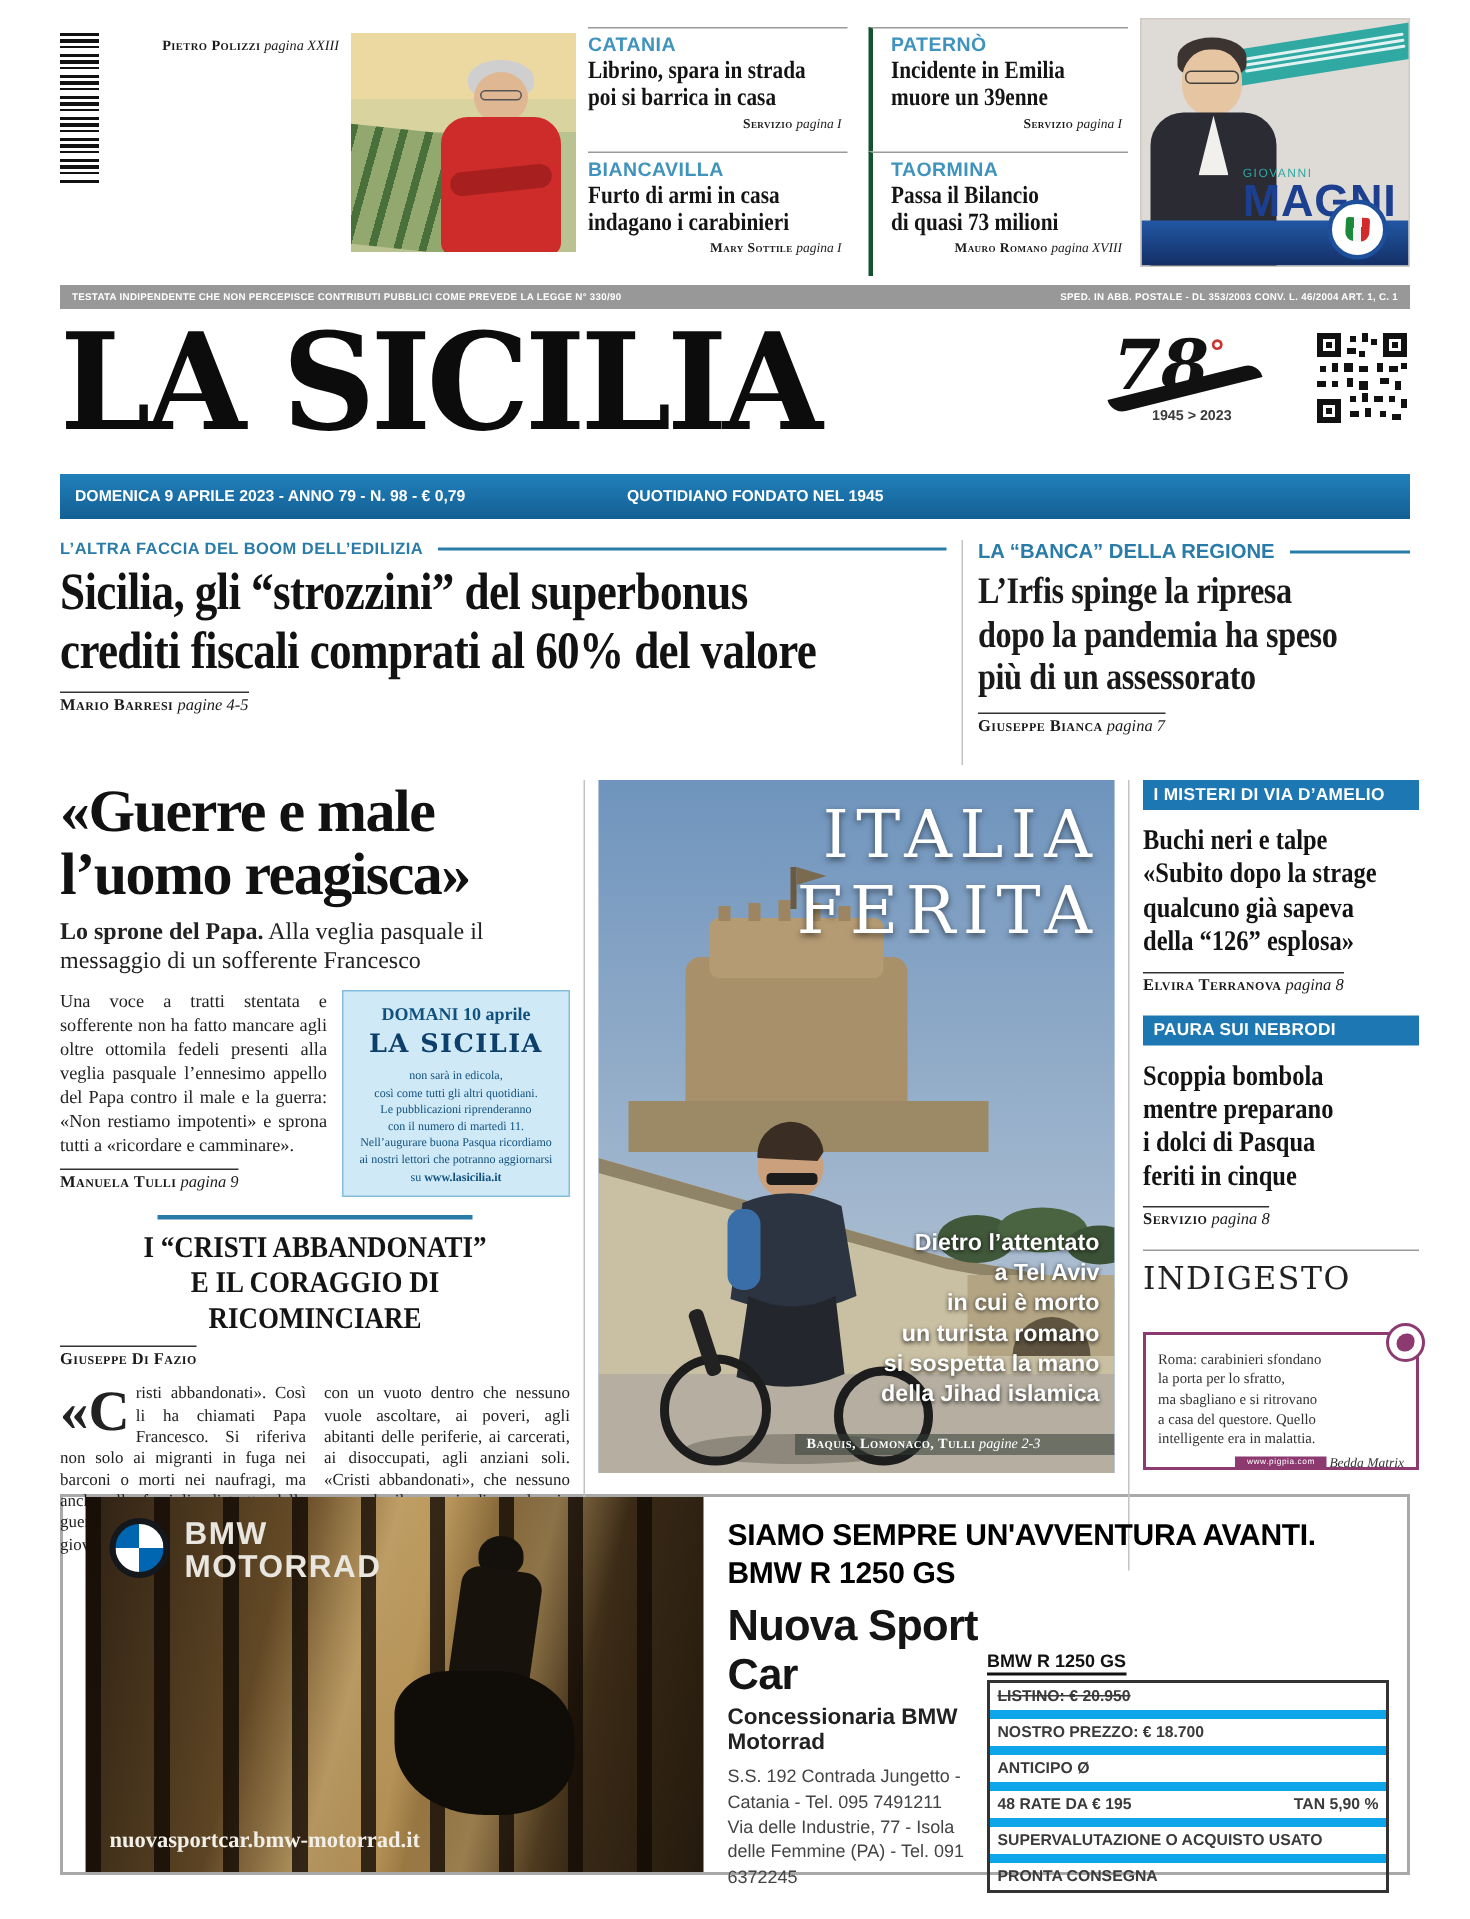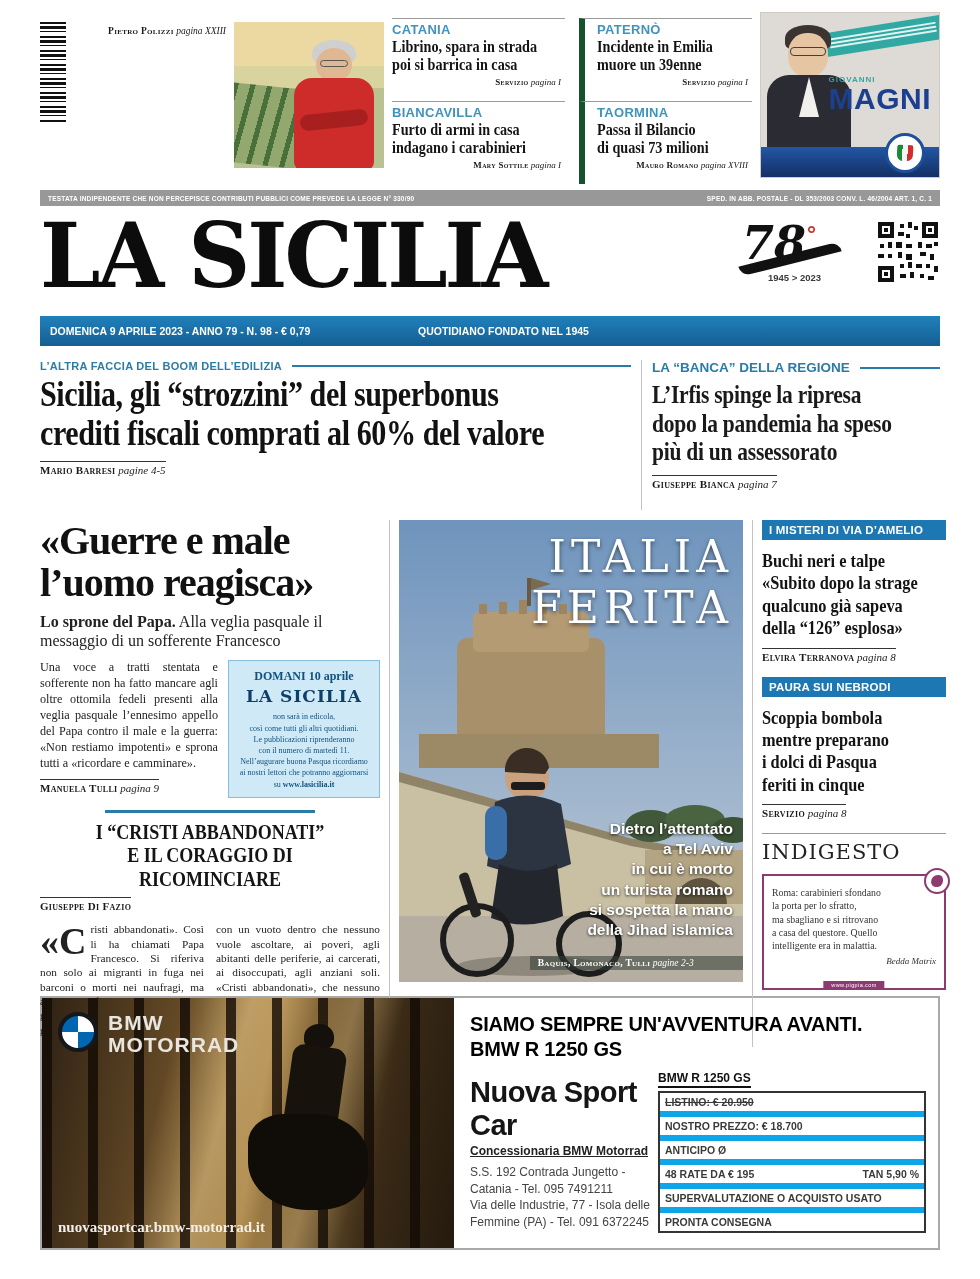--- a/index.html
+++ b/index.html
@@ -24,36 +24,36 @@
   .vigneron { position:absolute; right:8px; top:18px; width:84px; height:130px; }
   .vigneron .hair { position:absolute; left:20px; top:0; width:44px; height:26px; background:#cfcfcf; border-radius:50% 50% 40% 40%; }
   .vigneron .face { position:absolute; left:24px; top:8px; width:36px; height:34px; background:#dfb793; border-radius:50%; }
   .vigneron .glasses { position:absolute; left:28px; top:20px; width:28px; height:7px; border:1.5px solid #555; border-radius:4px; background:transparent; }
   .vigneron .jacket { position:absolute; left:2px; top:38px; width:80px; height:92px; background:#cd2c2a; border-radius:18px 18px 8px 8px; }
   .vigneron .arms { position:absolute; left:8px; top:72px; width:68px; height:16px; background:#a81f1f; border-radius:8px; transform:rotate(-6deg); }
 
   .briefs { flex:1; display:grid; grid-template-columns:1fr 1fr; grid-template-rows:1fr 1fr; column-gap:14px; padding-top:6px; }
   .brief { border-top:1px solid #9a9a9a; padding:3px 4px 0 0; }
   .brief + .brief { }
-  .briefs .colB { border-left:6px solid #14532d; padding-left:12px; }
+  .briefs .colB { border-left:3px solid #14532d; padding-left:12px; }
   .brief .kick { font-family:"Liberation Sans", sans-serif; font-size:13px; font-weight:bold; color:#3f93bc; letter-spacing:.3px; }
   .brief .bh { font-size:16.5px; font-weight:bold; color:#141414; line-height:1.12; margin-top:1px; }
   .brief .bby { text-align:right; font-size:9px; margin-top:2px; }
 
   .magni-ad { width:180px; height:166px; position:relative; background:#dedad5; overflow:hidden; border:1px solid #cfcac4; }
   .magni-ribbon { position:absolute; top:10px; right:-26px; width:150px; height:24px; background:#2fa9a2; transform:rotate(-9deg); padding:4px 28px 0 14px; }
   .magni-ribbon i { display:block; height:2px; background:rgba(255,255,255,.85); margin:2px 0; border-radius:1px; }
   .magni-photo { position:absolute; left:0; top:6px; width:96px; height:160px; }
   .magni-photo .hair { position:absolute; left:24px; top:6px; width:46px; height:26px; background:#3c3430; border-radius:50% 50% 30% 30%; }
   .magni-photo .face { position:absolute; left:27px; top:14px; width:40px; height:44px; background:#e6c5a2; border-radius:46%; }
   .magni-photo .specs { position:absolute; left:29px; top:28px; width:36px; height:9px; border:1.6px solid #42403e; border-radius:4px; }
   .magni-photo .body { position:absolute; left:6px; top:56px; width:84px; height:104px; background:#2b2b33; border-radius:22px 22px 0 0; }
   .magni-photo .shirt { position:absolute; left:38px; top:58px; width:20px; height:40px; background:#f2f0ec; clip-path:polygon(50% 0,100% 100%,0 100%); }
   .magni-name { position:absolute; right:8px; top:62px; text-align:left; font-family:"Liberation Sans", sans-serif; }
-  .magni-first { font-size:8px; font-weight:bold; color:#2fa9a2; letter-spacing:1px; }
+  .magni-first { font-size:8px; font-weight:normal; color:#2fa9a2; letter-spacing:1px;margin-top:36px; }
   .magni-last { font-size:30px; font-weight:bold; color:#1d3f8f; letter-spacing:.5px; line-height:1; }
   .magni-band { position:absolute; left:0; bottom:0; width:100%; height:30px; background:linear-gradient(#2257a4,#142f66); }
   .magni-logo { position:absolute; right:14px; bottom:4px; width:40px; height:40px; border-radius:50%; background:#fff; border:3px solid #1d4f9b; }
   .magni-logo .flame { position:absolute; left:9px; top:9px; width:16px; height:16px; border-radius:2px 2px 6px 6px;
     background:linear-gradient(90deg,#1a8a3a 0 33%,#f5f5f5 33% 66%,#d22b2b 66%); transform:rotate(3deg); }
 
   
   .legal-bar { margin-top:6px; height:16px; background:#989898; color:#fff; display:flex; justify-content:space-between; align-items:center;
     font-family:"Liberation Sans", sans-serif; font-size:6.5px; font-weight:bold; padding:0 8px; letter-spacing:.2px; }
   .masthead { display:flex; align-items:flex-start; height:100px; margin-top:6px; }
@@ -118,49 +118,49 @@
     font-size:9.5px; text-align:left; }
   .credit-band .by-author, .credit-band .by-page { color:#fff; }
 
   
   .rail-label { background:#1c77b2; color:#fff; font-family:"Liberation Sans", sans-serif; font-size:11.5px; font-weight:bold;
     padding:4px 7px; letter-spacing:.2px; }
   .rail-head { font-size:19px; font-weight:bold; line-height:1.18; margin-top:10px; color:#131313; }
   .rail-item { margin-bottom:12px; }
   .indig { border-top:1px solid #9a9a9a; padding-top:6px; }
   .indig-title { font-family:"DejaVu Serif", serif; font-size:21px; color:#222; letter-spacing:1px; }
-  .indig-box { position:relative; border:2px solid #8c3a70; margin-top:10px; padding:10px 8px 7px 8px; height:116px; }
+  .indig-box { position:relative; border:2px solid #8c3a70; margin-top:24px; padding:10px 8px 7px 8px; height:92px; }
   .indig-text { font-size:9.8px; line-height:1.35; color:#333; }
   .indig-sign { text-align:right; font-style:italic; font-size:9px; margin-top:4px; color:#333; }
   .indig-logo { position:absolute; right:-6px; top:-8px; width:26px; height:26px; border-radius:50%; background:#fff; border:2px solid #8c3a70; }
   .indig-logo i { position:absolute; left:5px; top:5px; width:12px; height:12px; background:#8c3a70; border-radius:60% 40% 55% 45%; display:block; }
   .indig-bar { position:absolute; left:50%; bottom:-1px; transform:translateX(-50%); background:#8c3a70; color:#fff;
     font-family:"Liberation Sans", sans-serif; font-size:5.5px; padding:1px 8px; letter-spacing:.4px; }
 
   
-  .bmw-ad { display:flex; border:2px solid #a9a9a9; margin-top:10px; height:254px; background:#fff; }
+  .bmw-ad { display:flex; border:2px solid #a9a9a9; margin-top:10px; height:254px; background:#fff;padding-left:15px; }
   .bmw-photo { position:relative; width:412px; overflow:hidden;
     background:linear-gradient(100deg,#2e2114 0%,#6b4f28 35%,#a9854a 52%,#3a2a16 80%,#241a0e 100%); }
   .bmw-photo .rays { position:absolute; inset:0; background:linear-gradient(105deg,transparent 30%,rgba(255,224,160,.4) 44%,transparent 58%,rgba(255,224,160,.25) 66%,transparent 76%); }
   .bmw-photo .trees { position:absolute; inset:0; background:repeating-linear-gradient(90deg,rgba(18,10,4,.8) 0 10px,rgba(0,0,0,0) 10px 46px); }
   .bmw-rider { position:absolute; right:86px; top:26px; width:120px; height:200px; }
   .bmw-rider .helmet { position:absolute; left:56px; top:0; width:30px; height:26px; background:#14100c; border-radius:50% 50% 40% 40%; }
   .bmw-rider .torso { position:absolute; left:40px; top:22px; width:54px; height:86px; background:#17120c; border-radius:12px; transform:rotate(8deg); }
   .bmw-rider .bike { position:absolute; left:0px; top:90px; width:120px; height:96px; background:#100c08; border-radius:30% 45% 40% 50%; }
   .bmw-brand { position:absolute; left:16px; top:14px; display:flex; gap:10px; align-items:flex-start; }
   .roundel { width:40px; height:40px; border-radius:50%; border:4px solid #14181c;
     background:conic-gradient(#fff 0 25%, #0066b1 25% 50%, #fff 50% 75%, #0066b1 75%); }
   .bmw-brand-text { font-family:"Liberation Sans", sans-serif; font-weight:bold; font-size:21px; color:#e9e6e0; line-height:1.05; letter-spacing:1px; }
   .bmw-url { position:absolute; left:16px; bottom:12px; font-family:Liberation Serif, serif; font-weight:bold; font-size:15px; color:#f2efe9; }
   .bmw-right { flex:1; position:relative; padding:14px 12px 10px 16px; font-family:"Liberation Sans", sans-serif; }
   .bmw-head { font-size:20px; font-weight:bold; color:#000000; line-height:1.25; letter-spacing:-.2px; }
   .bmw-row { display:flex; align-items:flex-end; margin-top:6px; }
   .bmw-dealer { flex:1; padding-bottom:2px; }
   .dealer-name { font-size:29px; font-weight:bold; color:#151515; letter-spacing:-.5px; }
-  .dealer-sub { font-size:12px; font-weight:bold; color:#222; margin-top:2px;text-decoration:underline; }
+  .dealer-sub { font-size:15px; font-weight:bold; color:#222; margin-top:2px; }
   .dealer-addr { font-size:12px; color:#444; margin-top:6px; line-height:1.4; }
   .price-table { width:268px; }
   .pt-title { font-size:12px; font-weight:bold; color:#111; border-bottom:2px solid #111; display:inline-block; padding-bottom:1px; }
   .pt-box { border:2px solid #333; margin-top:3px; }
   .pt-row { border-bottom:6px solid #0ea5e9; font-size:10.5px; font-weight:bold; color:#3a3a3a; padding:3px 5px; display:flex; justify-content:space-between; }
   .pt-row:last-child { border-bottom:none; }
   .pt-strike { text-decoration:line-through; }
 </style>
 </head>
 <body>

